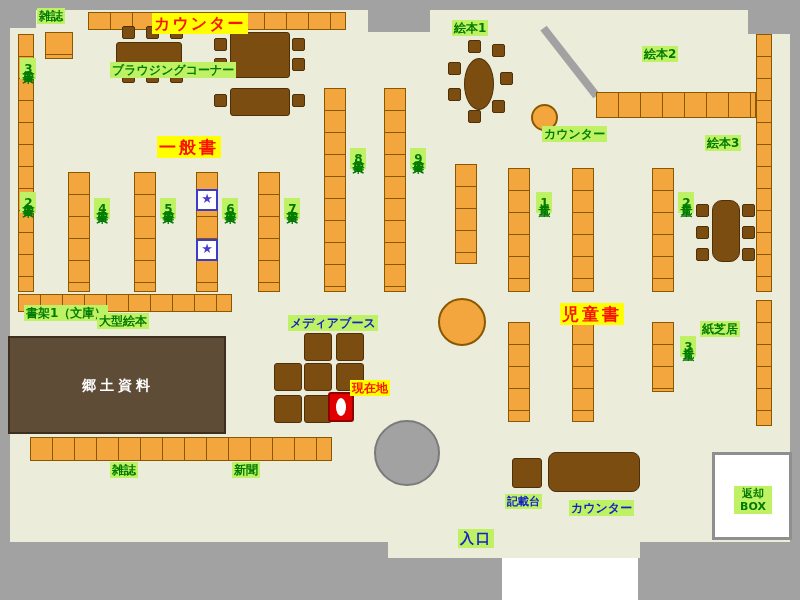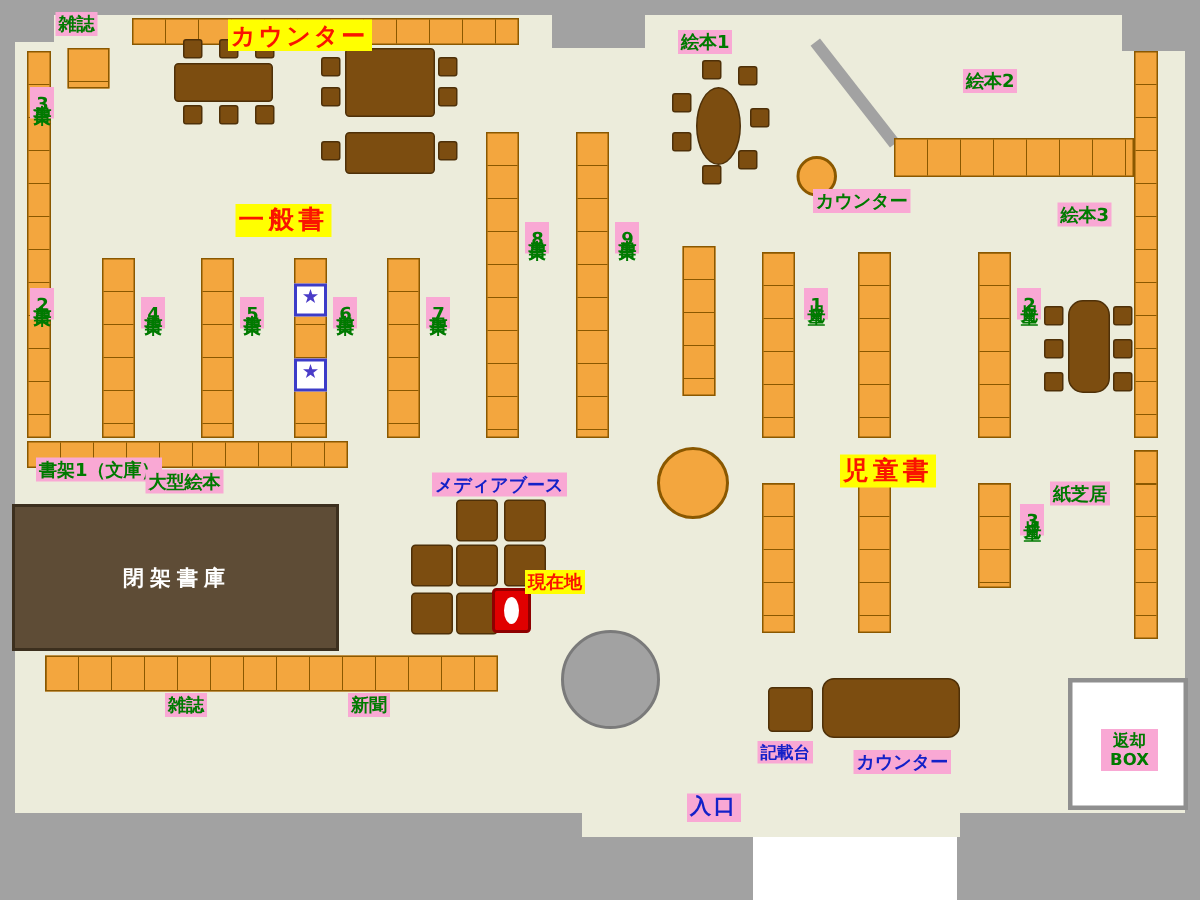--- a/index.html
+++ b/index.html
@@ -9,21 +9,21 @@
   .floorpatch{position:absolute;background:#ECECDB}
   .outside{position:absolute;background:#FFFFFF}
   .shelf{position:absolute;background-color:#F3A63E;border:1px solid #8A5800;box-sizing:border-box}
   .segv{background-image:repeating-linear-gradient(180deg,transparent 0 21px,#8A5800 21px 22px)}
   .segh{background-image:repeating-linear-gradient(90deg,transparent 0 21px,#8A5800 21px 22px)}
   .furn{position:absolute;background:#7C4D10;border:1px solid #4E3008;box-sizing:border-box;border-radius:3px}
   .chair{position:absolute;width:13px;height:13px;background:#7C4D10;border:1px solid #4E3008;box-sizing:border-box;border-radius:2px}
   .circle{border-radius:50%}
   .room{position:absolute;background:#5E4C36;border:2px solid #3C2F1E;box-sizing:border-box}
   .pillar{position:absolute;background:#A2A2A2;border:2px solid #7A7A7A;box-sizing:border-box;border-radius:50%}
-  .lbl{position:absolute;background:#f9a8d4;color:#007A00;font-weight:bold;font-size:12px;
+  .lbl{position:absolute;background:#bef264;color:#007A00;font-weight:bold;font-size:12px;
        line-height:1.2;padding:1px 2px;white-space:nowrap}
   .vert{writing-mode:vertical-rl;text-orientation:upright;padding:2px 1px;letter-spacing:1px}
   .red{color:#FA1400;background:#FFFF00;font-size:17px;letter-spacing:3px}
   .small-red{color:#FA1400;background:#FFFF00;font-size:12px;letter-spacing:0}
   .blue{color:#1421C8}
   .roomlbl{position:absolute;color:#FFFFFF;font-weight:bold;font-size:14px;letter-spacing:4px;background:none}
   .star{position:absolute;width:22px;height:22px;background:#FFFFFF;border:2px solid #3C3CC8;
         box-sizing:border-box;color:#4A3CC8;font-size:13px;line-height:16px;text-align:center}
   .booth-red{position:absolute;background:#E00000;border:2px solid #8E0000;box-sizing:border-box;border-radius:3px}
   .booth-red i{position:absolute;left:6px;top:4px;width:10px;height:18px;background:#FFFFFF;border-radius:50%}
@@ -67,21 +67,21 @@
   <div class="shelf segv" style="left:508px;top:322px;width:22px;height:100px"></div>
   <div class="shelf segv" style="left:572px;top:322px;width:22px;height:100px"></div>
   <div class="shelf segv" style="left:652px;top:322px;width:22px;height:70px"></div>
   <div class="shelf segv" style="left:756px;top:34px;width:16px;height:258px"></div>
   <div class="shelf segv" style="left:756px;top:300px;width:16px;height:126px"></div>
   <div class="shelf segh" style="left:596px;top:92px;width:160px;height:26px"></div>
   <div class="shelf circle" style="left:438px;top:298px;width:48px;height:48px;border-width:2px"></div>
   <div class="shelf circle" style="left:531px;top:104px;width:27px;height:27px;border-width:2px"></div>
 
   <div class="room" style="left:8px;top:336px;width:218px;height:98px"></div>
-  <div class="roomlbl" style="left:82px;top:377px">閉架書庫</div>
+  <div class="roomlbl" style="left:82px;top:377px">郷土資料</div>
 
   <div class="chair" style="left:122px;top:26px"></div>
   <div class="chair" style="left:146px;top:26px"></div>
   <div class="chair" style="left:170px;top:26px"></div>
   <div class="furn" style="left:116px;top:42px;width:66px;height:26px"></div>
   <div class="chair" style="left:122px;top:70px"></div>
   <div class="chair" style="left:146px;top:70px"></div>
   <div class="chair" style="left:170px;top:70px"></div>
   <div class="chair" style="left:214px;top:38px"></div>
   <div class="chair" style="left:214px;top:58px"></div>
@@ -122,20 +122,21 @@
 
   <div class="pillar" style="left:374px;top:420px;width:66px;height:66px"></div>
 
   <div class="furn" style="left:512px;top:458px;width:30px;height:30px"></div>
   <div class="furn" style="left:548px;top:452px;width:92px;height:40px;border-radius:8px"></div>
 
   <div class="star" style="left:196px;top:189px">★</div>
   <div class="star" style="left:196px;top:239px">★</div>
 
   <div class="lbl" style="left:37px;top:8px">雑誌</div>
+  <div class="lbl" style="left:110px;top:62px">ブラウジングコーナー</div>
   <div class="lbl" style="left:452px;top:20px">絵本1</div>
   <div class="lbl" style="left:642px;top:46px">絵本2</div>
   <div class="lbl" style="left:542px;top:126px">カウンター</div>
   <div class="lbl" style="left:705px;top:135px">絵本3</div>
   <div class="lbl" style="left:24px;top:305px">書架1（文庫）</div>
   <div class="lbl" style="left:97px;top:313px">大型絵本</div>
   <div class="lbl" style="left:110px;top:462px">雑誌</div>
   <div class="lbl" style="left:232px;top:462px">新聞</div>
   <div class="lbl" style="left:700px;top:321px">紙芝居</div>
   <div class="lbl wrap2" style="left:734px;top:486px">返却BOX</div>

